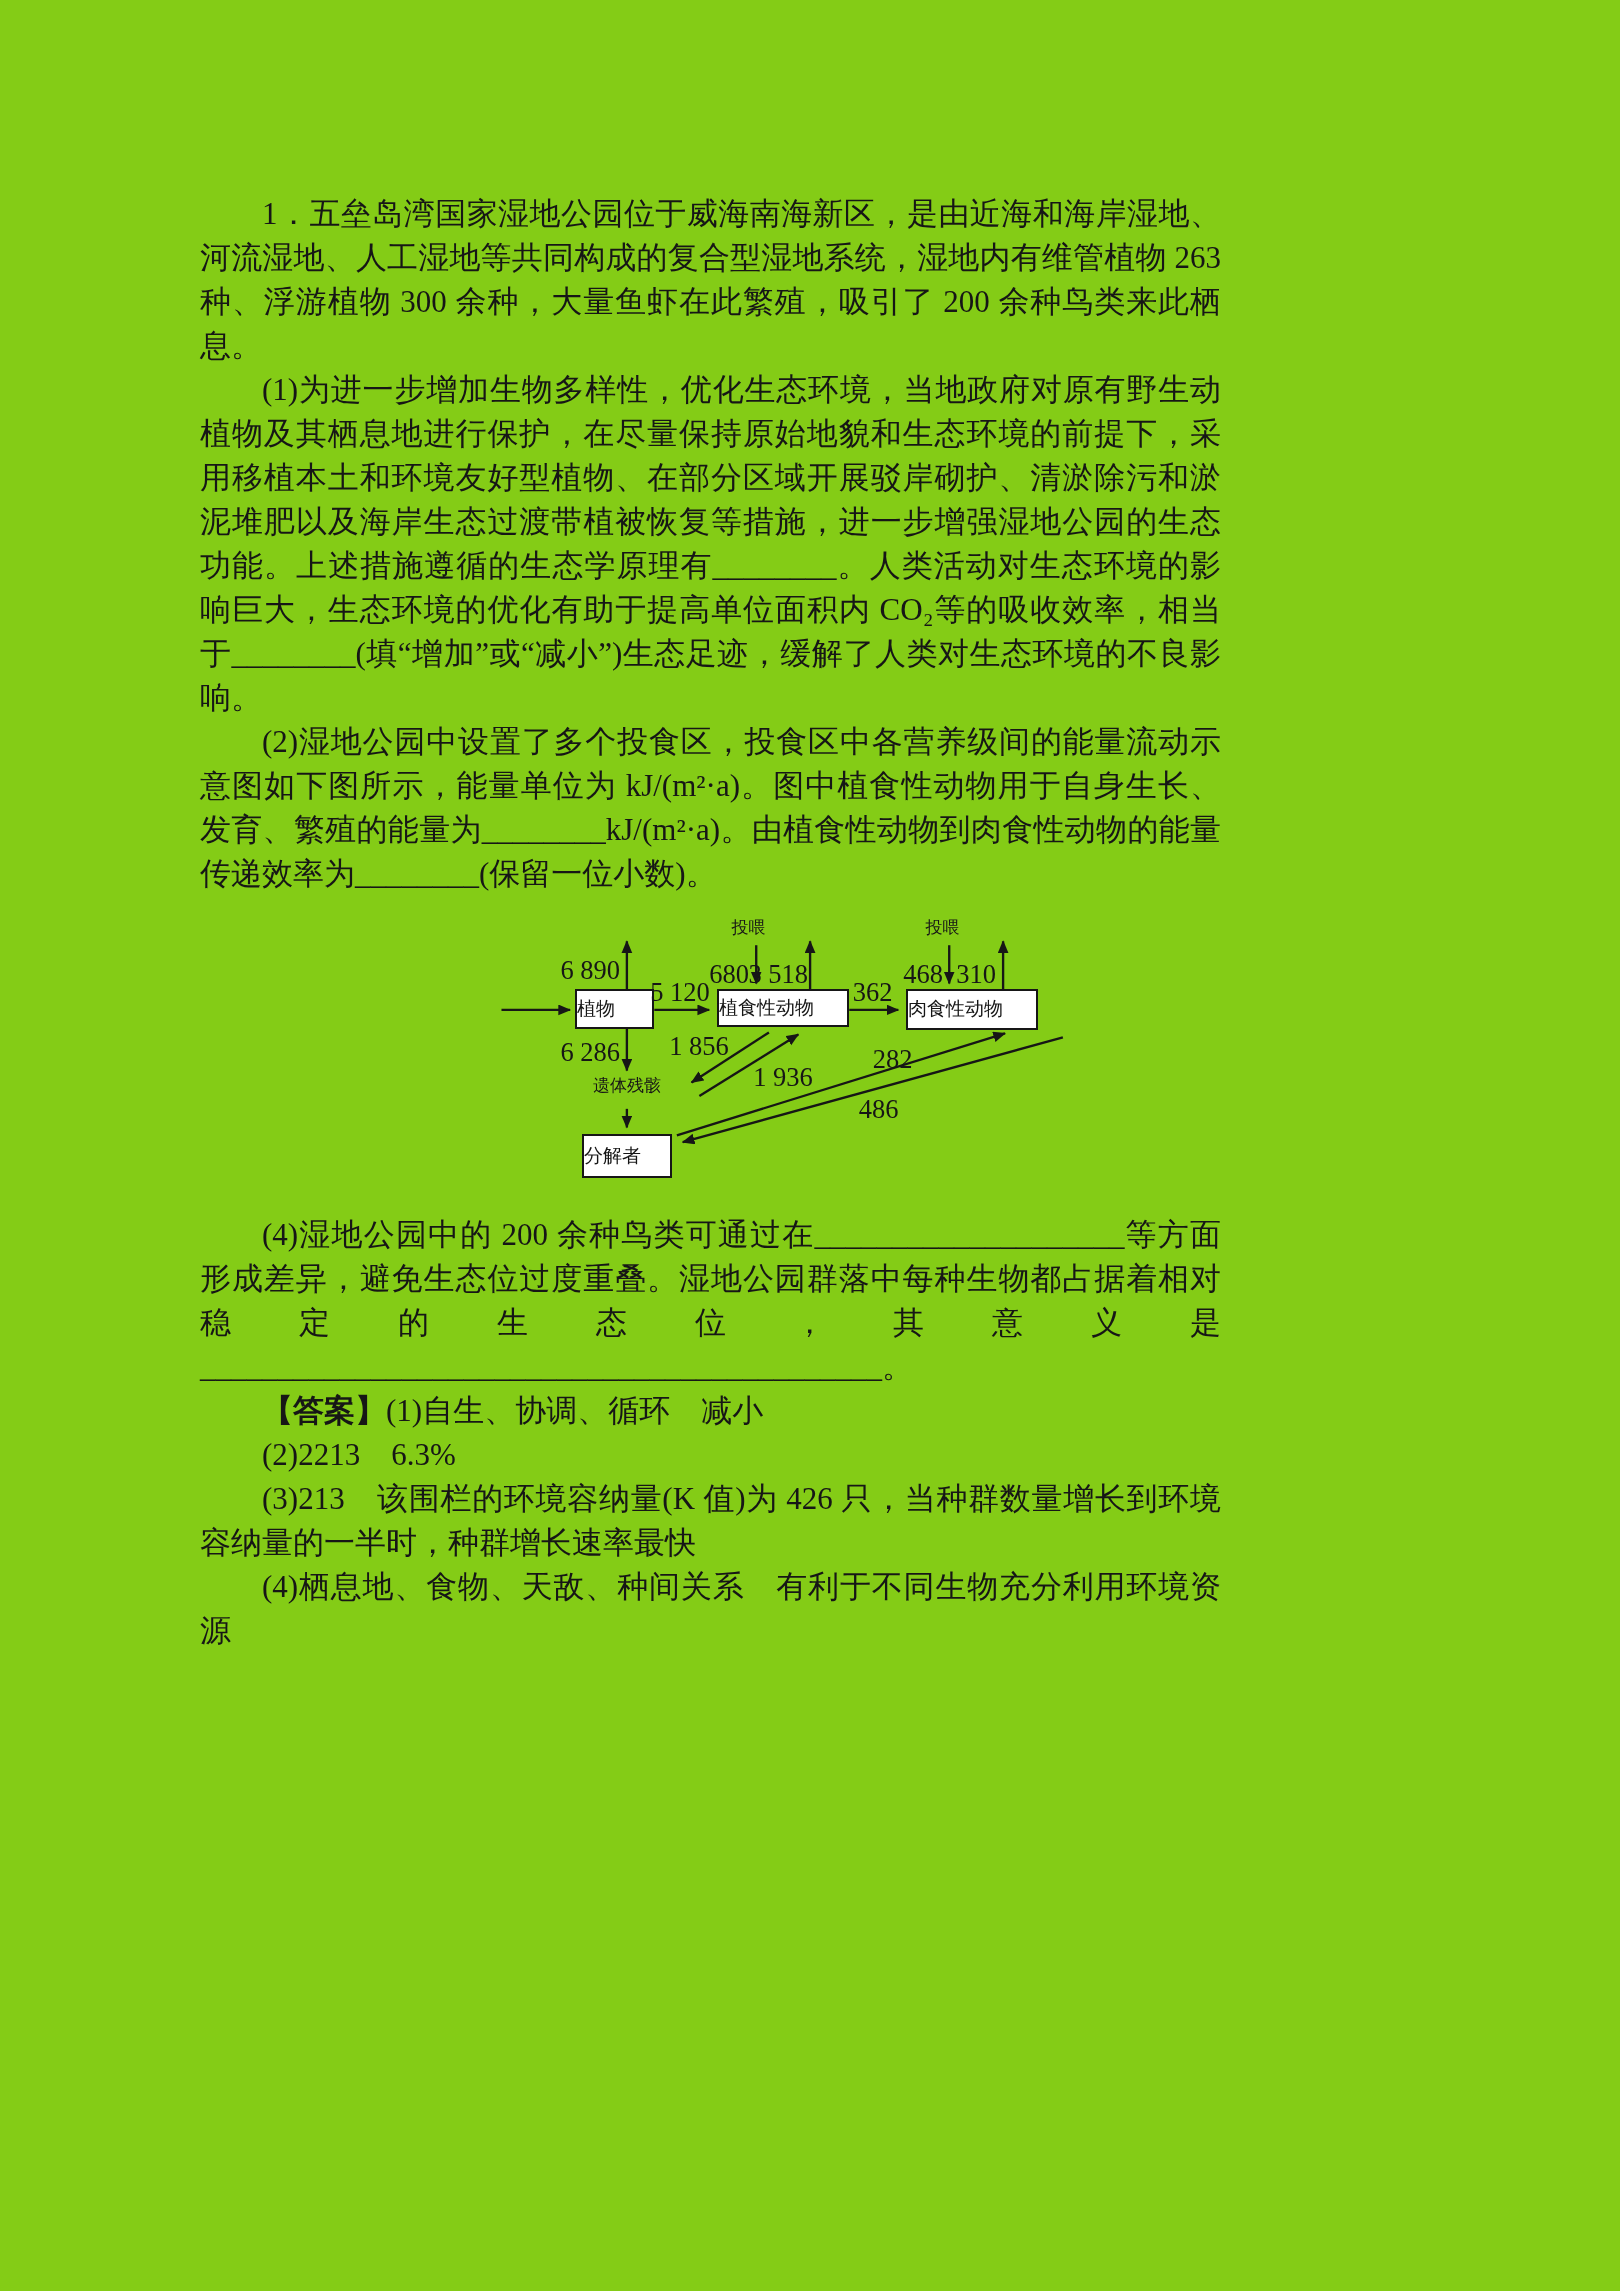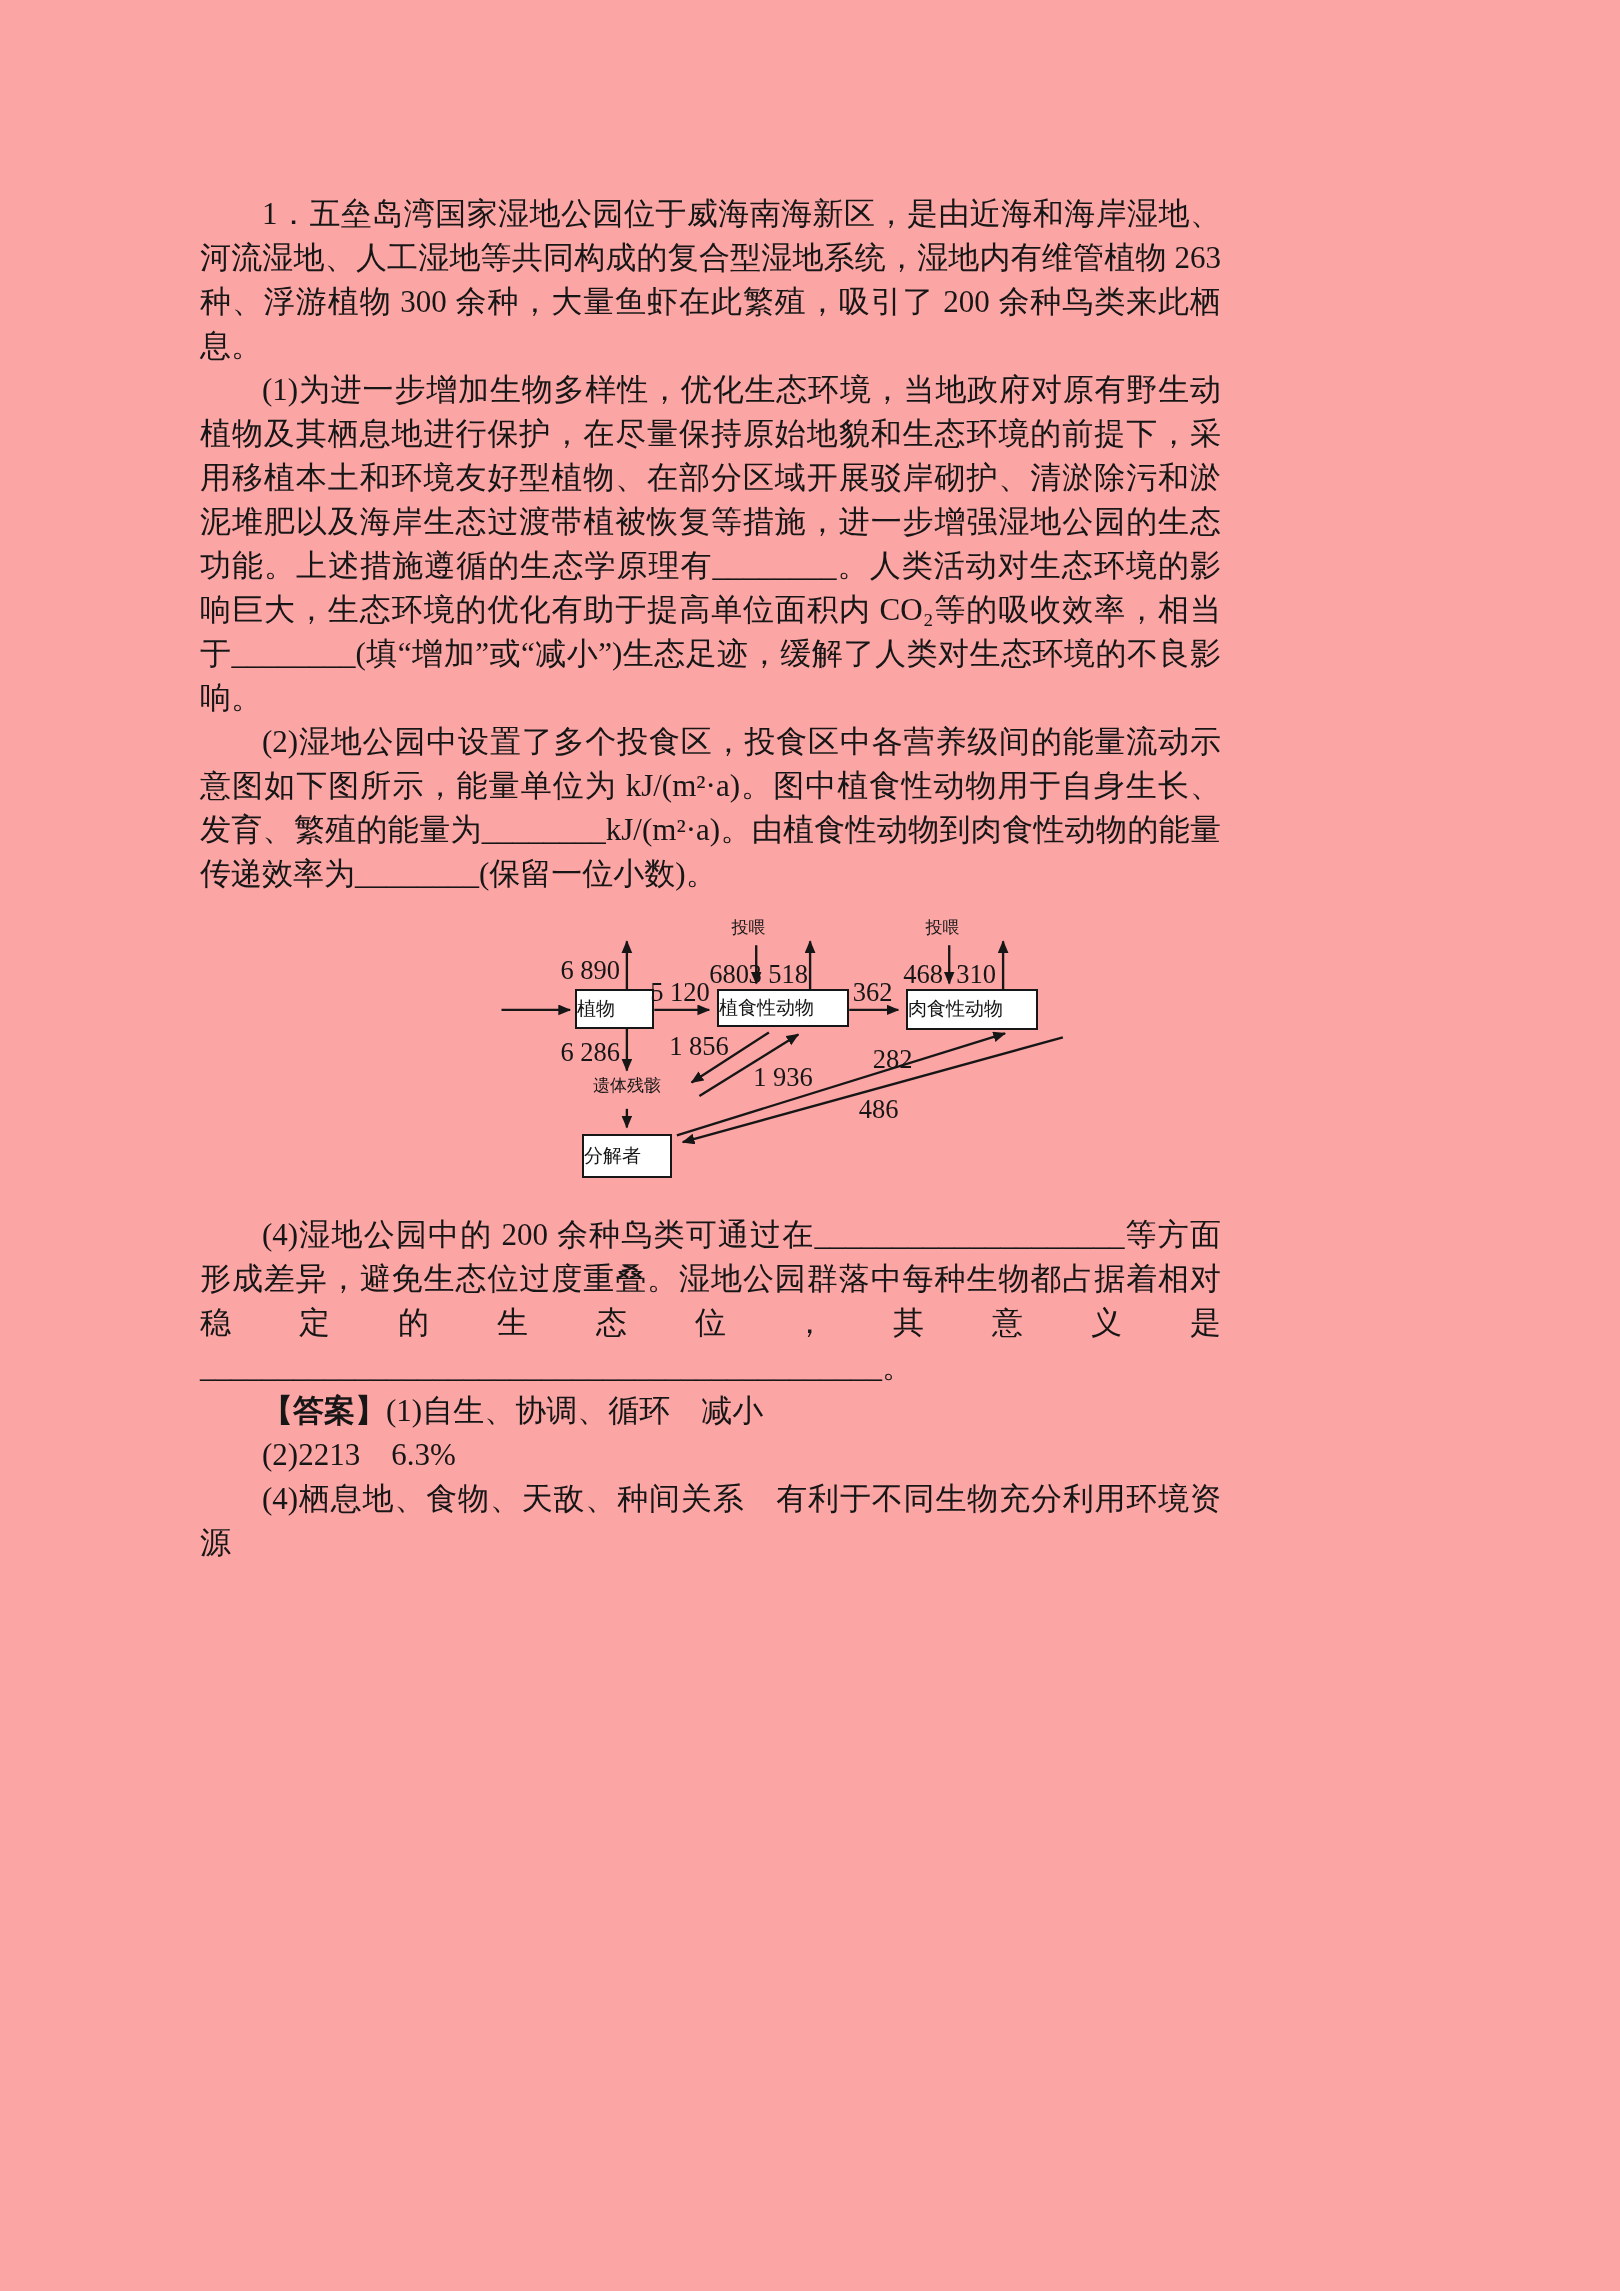--- a/index.html
+++ b/index.html
@@ -1,20 +1,20 @@
 <!DOCTYPE html>
 <html><head>
 <meta charset="utf-8">
 <style>
   html,body{margin:0;padding:0;background:#e8e8e8;}
   .page{
     position:relative;
     width:1620px;height:2292px;
     margin:0 auto;
-    background:#fca5a5;
+    background:#84cc16;
     font-family:"Liberation Serif","DejaVu Serif",serif;
     color:#161616;
     overflow:hidden;
   }
   .content{
     position:absolute;
     left:200px;top:192px;
     width:1021px;
     font-size:31px;
     line-height:44px;
@@ -112,17 +112,18 @@
       <span class="dlabel tc" style="left:192px;top:123px;width:80px">1 856</span>
       <span class="dlabel tc" style="left:276px;top:154px;width:80px">1 936</span>
       <span class="dlabel tc" style="left:396px;top:136px;width:59px">282</span>
       <span class="dlabel tc" style="left:382px;top:186px;width:59px">486</span>
     </div>
 
     <p>(4)湿地公园中的 200 余种鸟类可通过在____________________等方面形成差异，避免生态位过度重叠。湿地公园群落中每种生物都占据着相对稳定的生态位，其意义是____________________________________________。</p>
 
     <p><span class="answer-label">【答案】</span><span>(1)自生、协调、循环　减小</span></p>
     <p>(2)2213　6.3%</p>
+    <p>(3)213　该围栏的环境容纳量(K 值)为 426 只，当种群数量增长到环境容纳量的一半时，种群增长速率最快</p>
     <p>(4)栖息地、食物、天敌、种间关系　有利于不同生物充分利用环境资源</p>
 
   </div>
 </div>
 
 
 </body></html>

